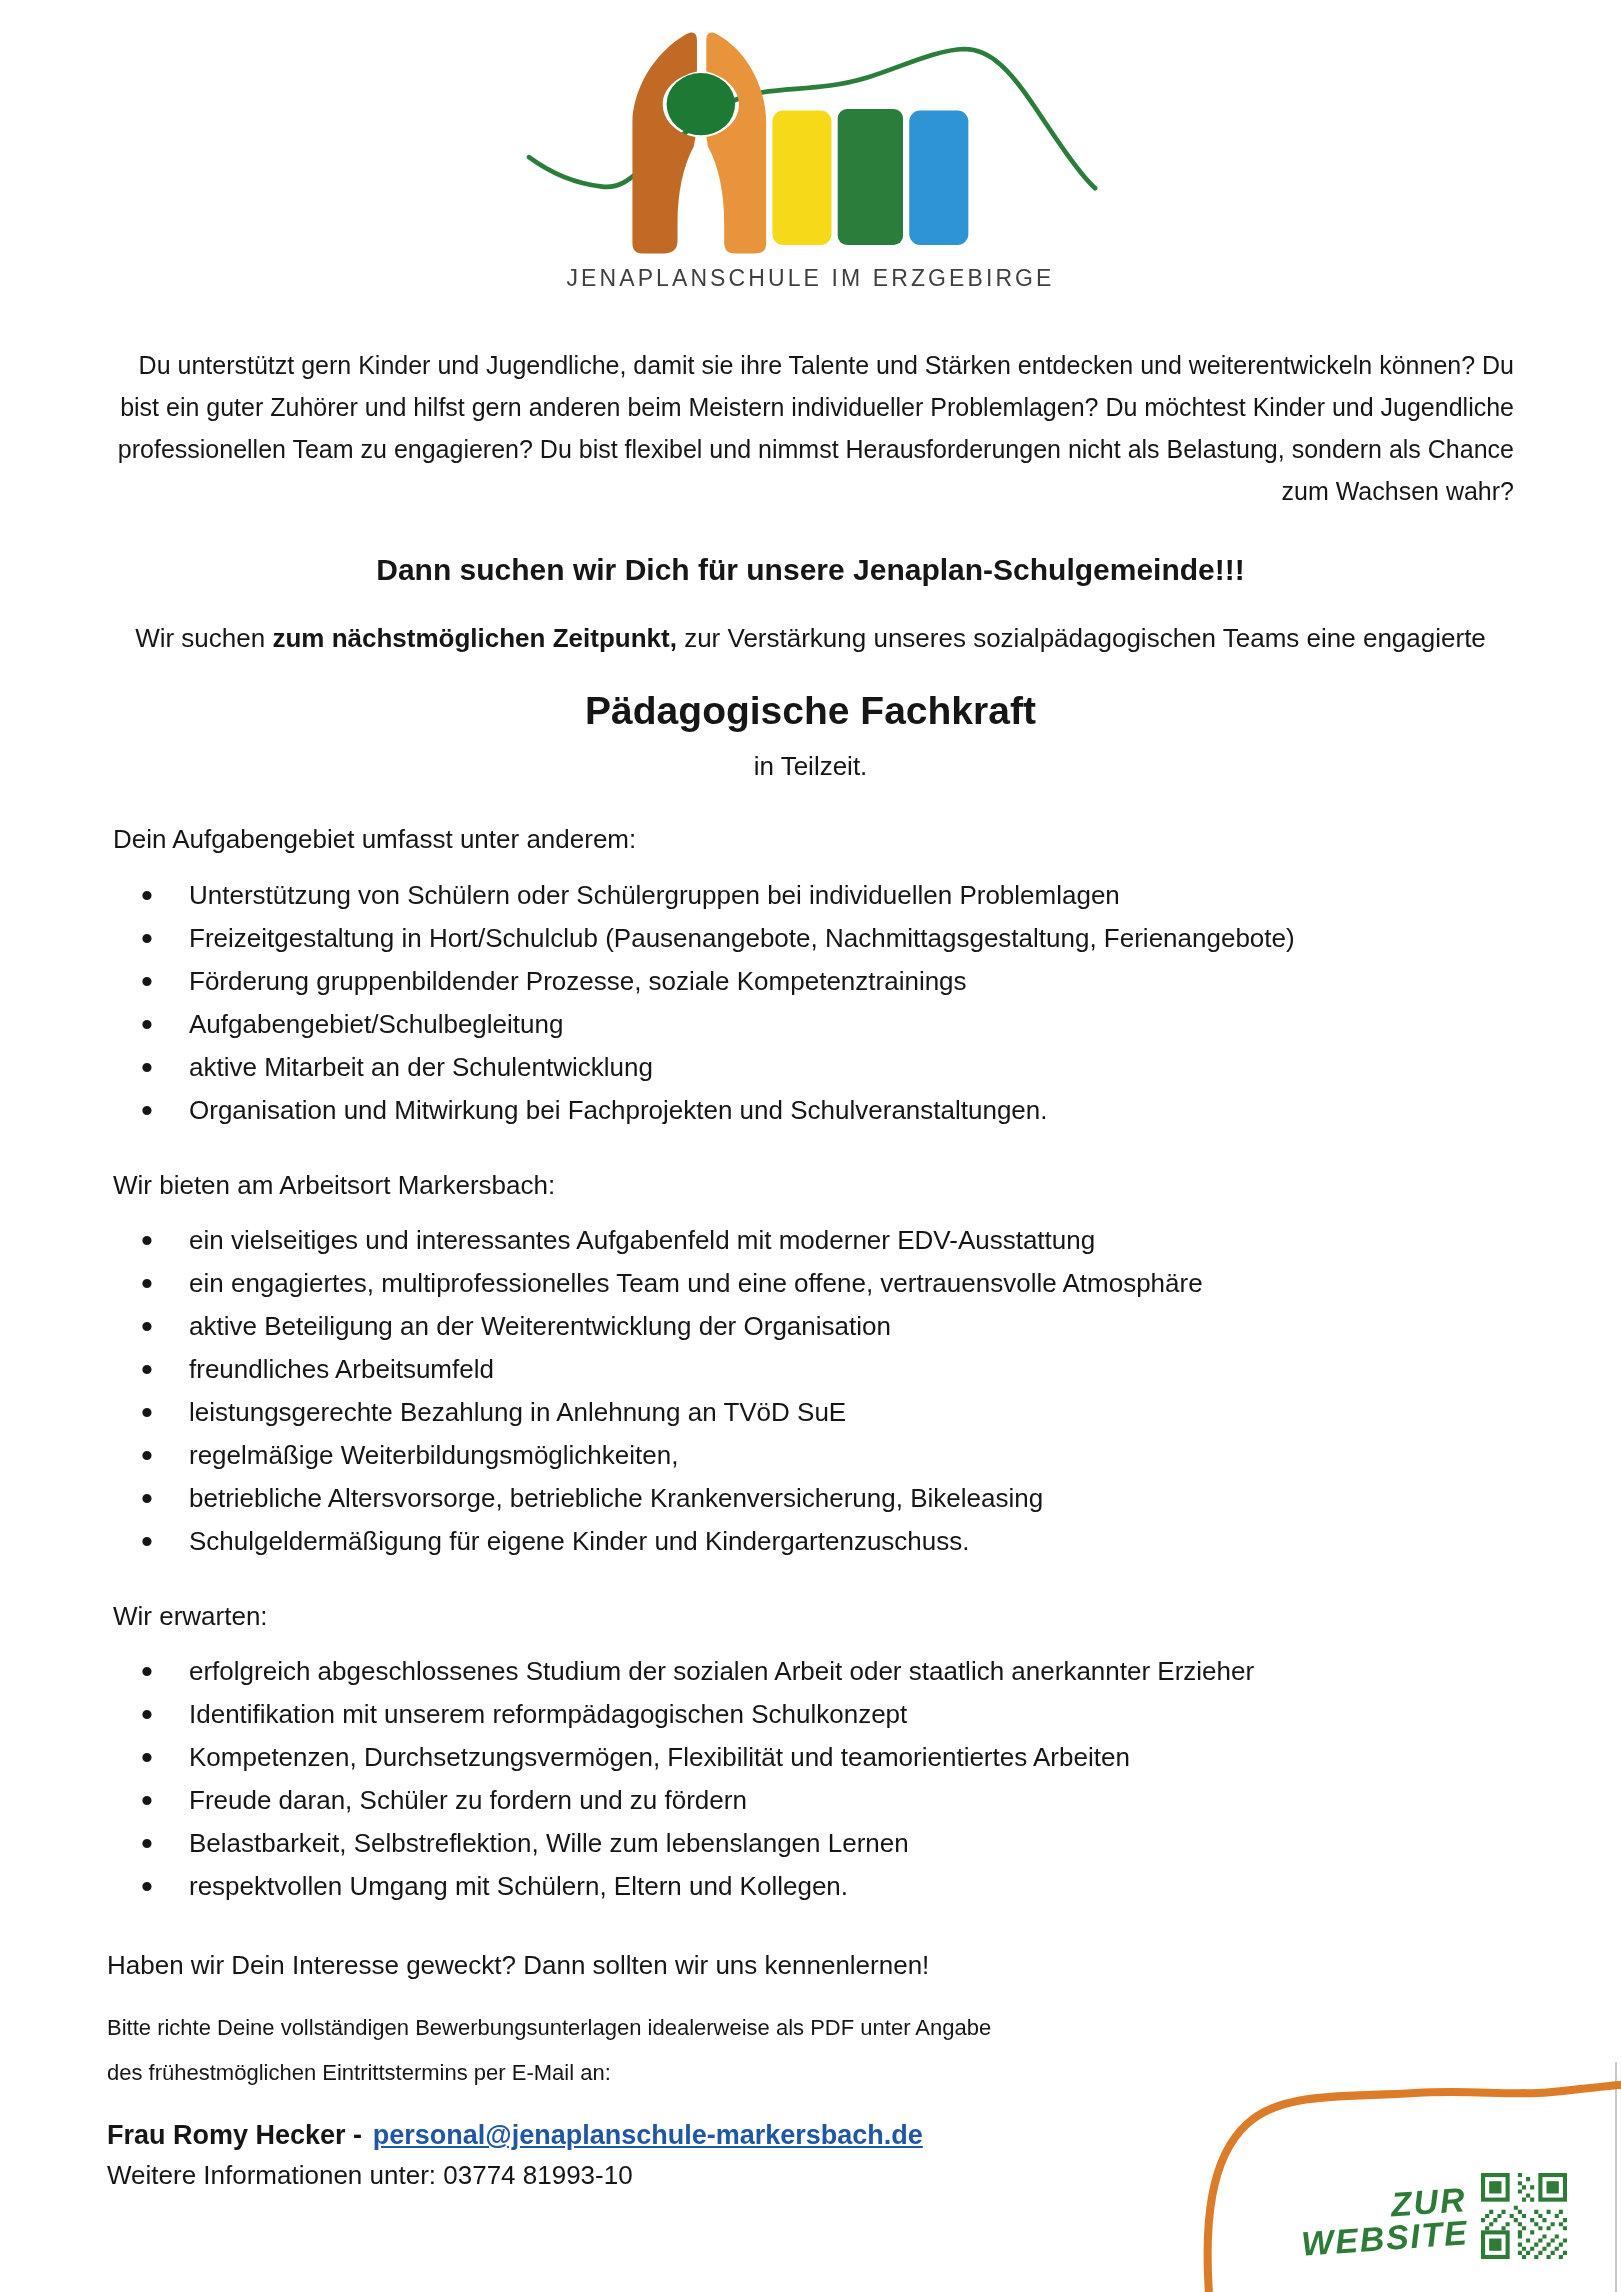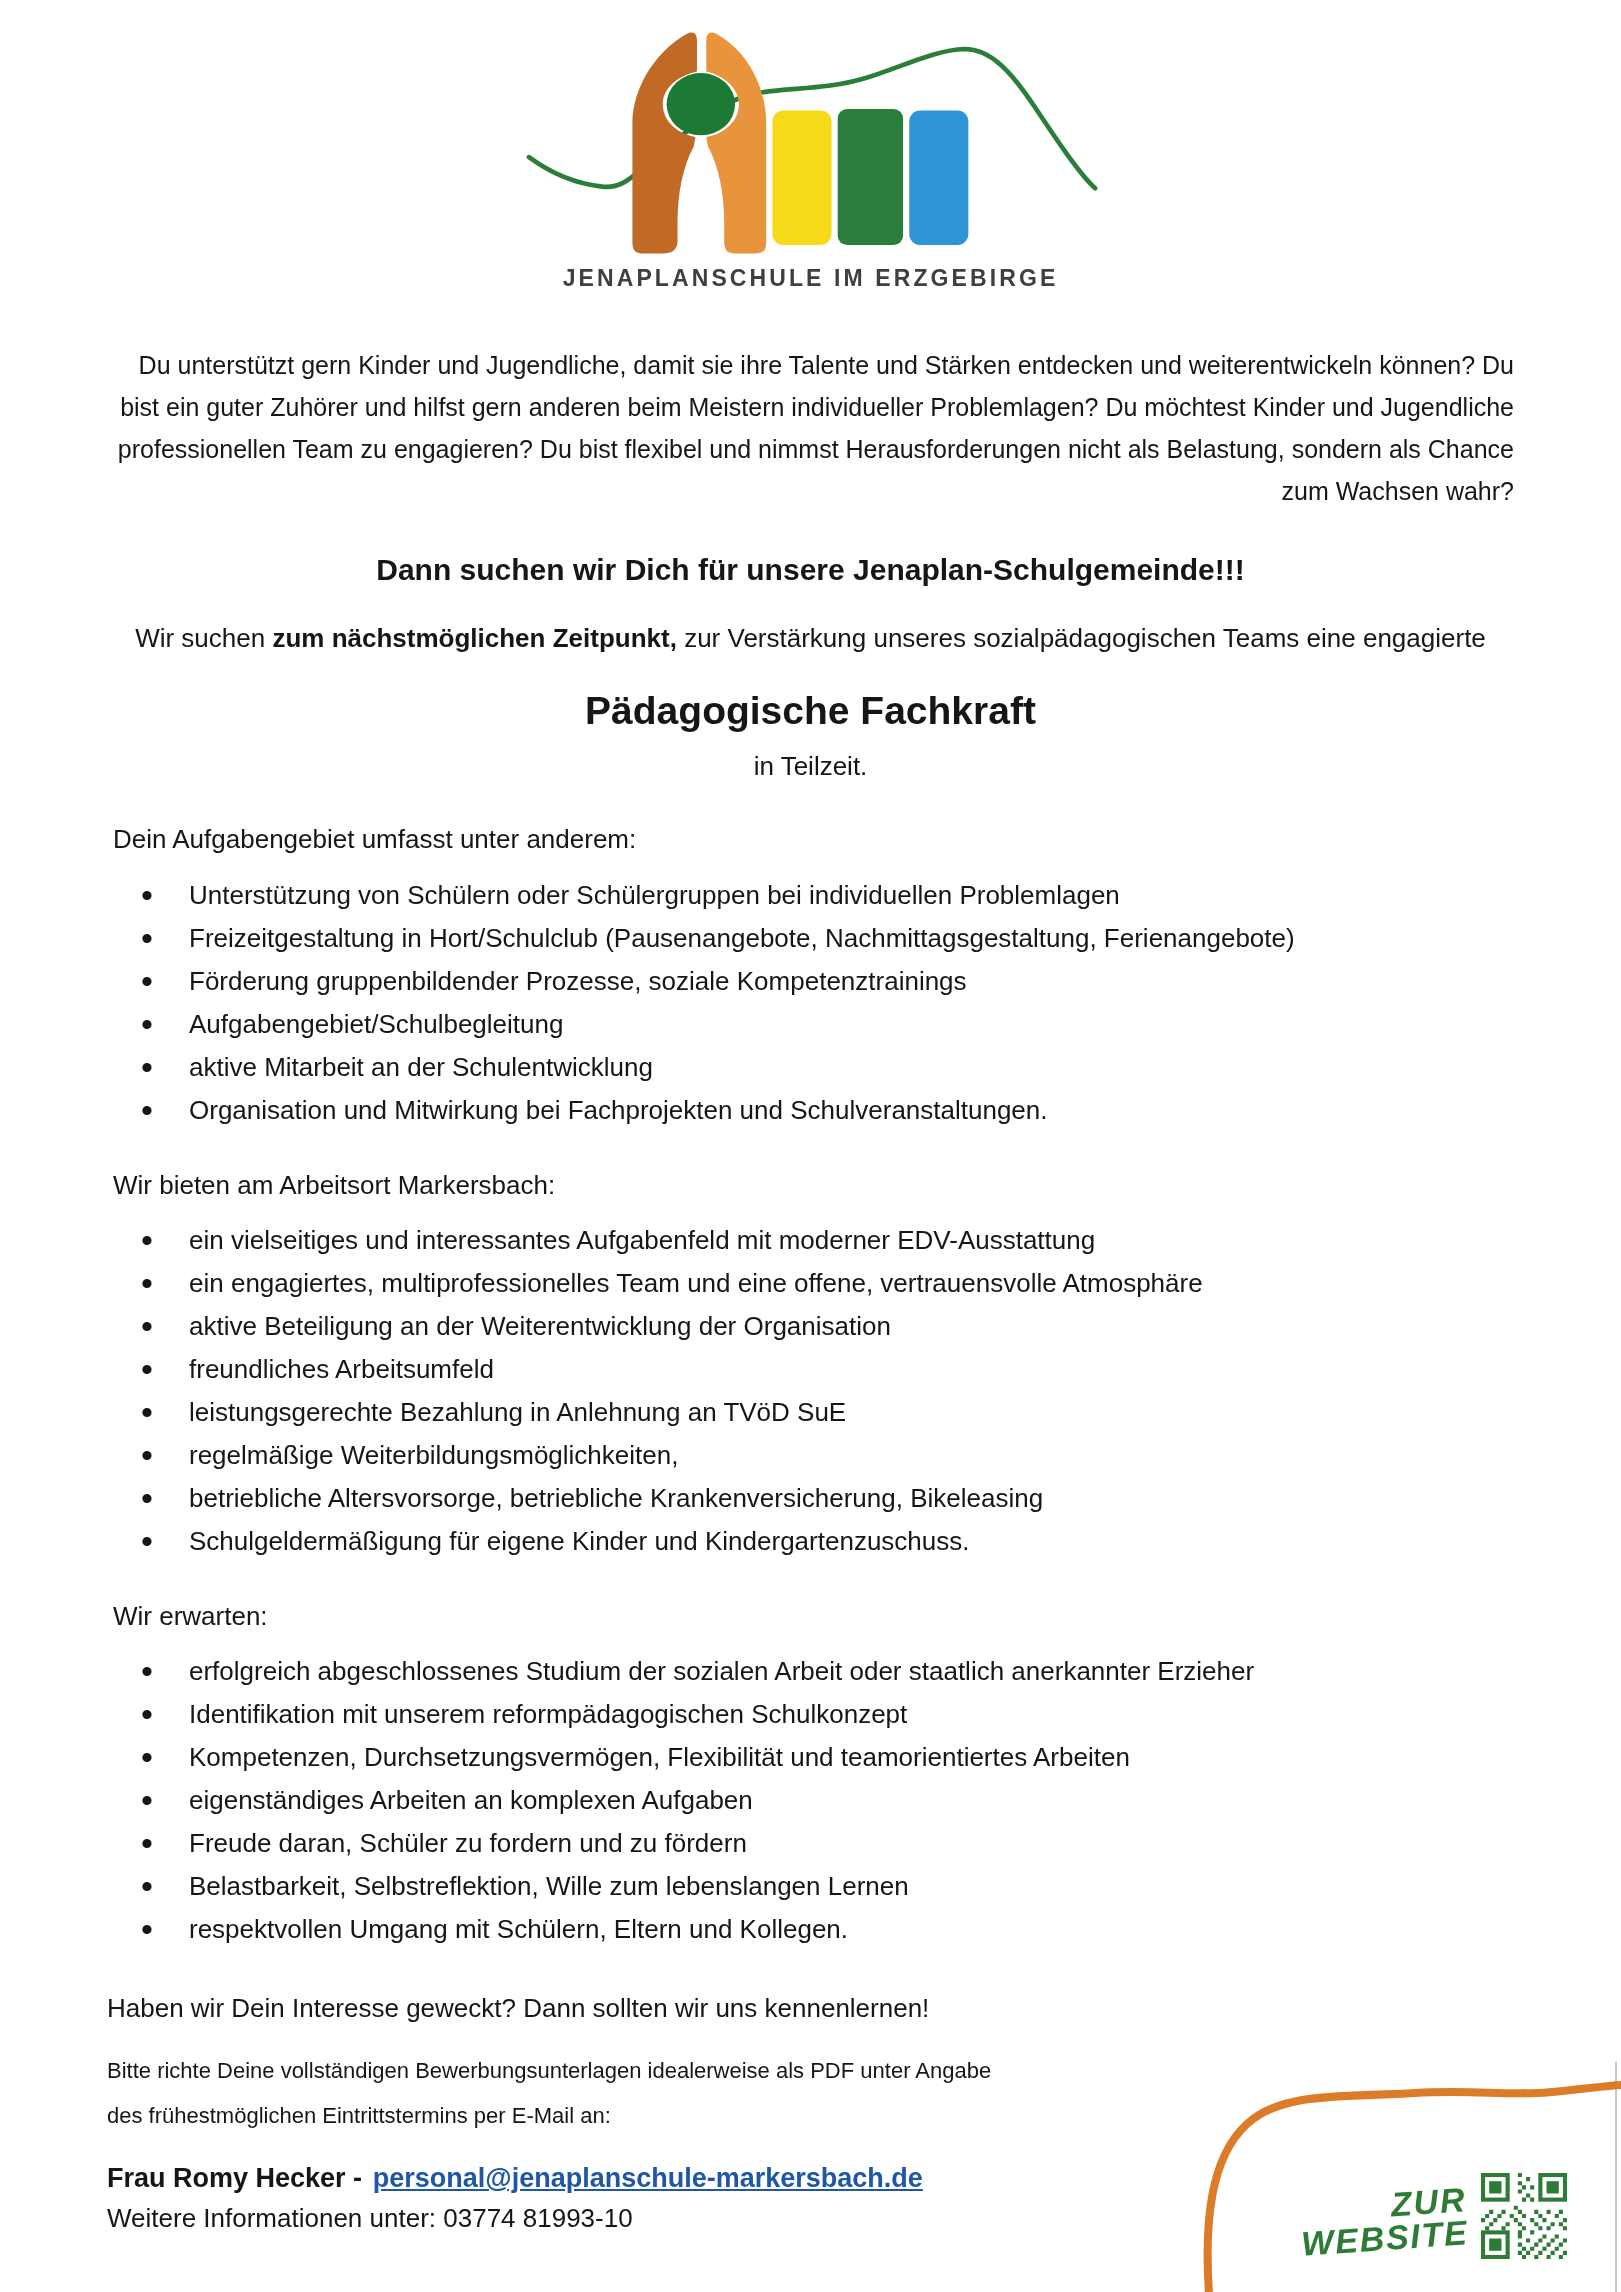--- a/index.html
+++ b/index.html
@@ -9,21 +9,20 @@
     color:#161616;
   }
   .page{position:relative;width:1621px;height:2293px;padding:23px 107px 0;box-sizing:border-box;}
 
   
   .logo-wrap{text-align:center;}
   .logo-wrap svg{width:591px;height:234px;display:inline-block;}
   .logo-caption{
     margin-top:5.4px;font-size:23px;letter-spacing:3.1px;color:#3f3f3f;
     text-align:center;
-    font-weight:bold;
   }
 
   
   .intro{margin-top:52px;text-align:right;font-size:25px;line-height:42px;}
   .intro .line{white-space:nowrap;}
 
   
   .headline{margin:39px 0 0;text-align:center;font-size:30px;font-weight:bold;line-height:38px;}
   .subline{margin:30px 0 0;text-align:center;font-size:26px;line-height:38px;}
   .position-title{margin:27px 0 0;text-align:center;font-size:39px;font-weight:bold;line-height:54px;}
@@ -131,21 +130,20 @@
       <li>Schulgeldermäßigung für eigene Kinder und Kindergartenzuschuss.</li>
     </ul>
   </div>
 
   <div class="section">
     <h3>Wir erwarten:</h3>
     <ul>
       <li>erfolgreich abgeschlossenes Studium der sozialen Arbeit oder staatlich anerkannter Erzieher</li>
       <li>Identifikation mit unserem reformpädagogischen Schulkonzept</li>
       <li>Kompetenzen, Durchsetzungsvermögen, Flexibilität und teamorientiertes Arbeiten</li>
-      <li>eigenständiges Arbeiten an komplexen Aufgaben</li>
       <li>Freude daran, Schüler zu fordern und zu fördern</li>
       <li>Belastbarkeit, Selbstreflektion, Wille zum lebenslangen Lernen</li>
       <li>respektvollen Umgang mit Schülern, Eltern und Kollegen.</li>
     </ul>
   </div>
 
   <p class="interest">Haben wir Dein Interesse geweckt? Dann sollten wir uns kennenlernen!</p>
 
   <div class="apply">
     <div>Bitte richte Deine vollständigen Bewerbungsunterlagen idealerweise als PDF unter Angabe</div>

